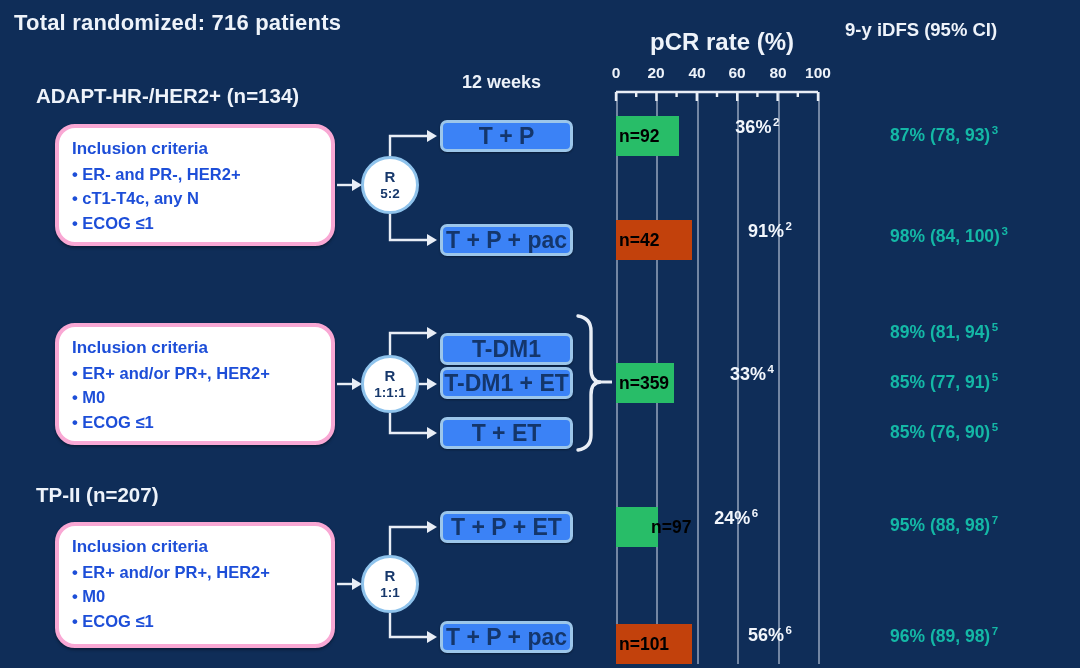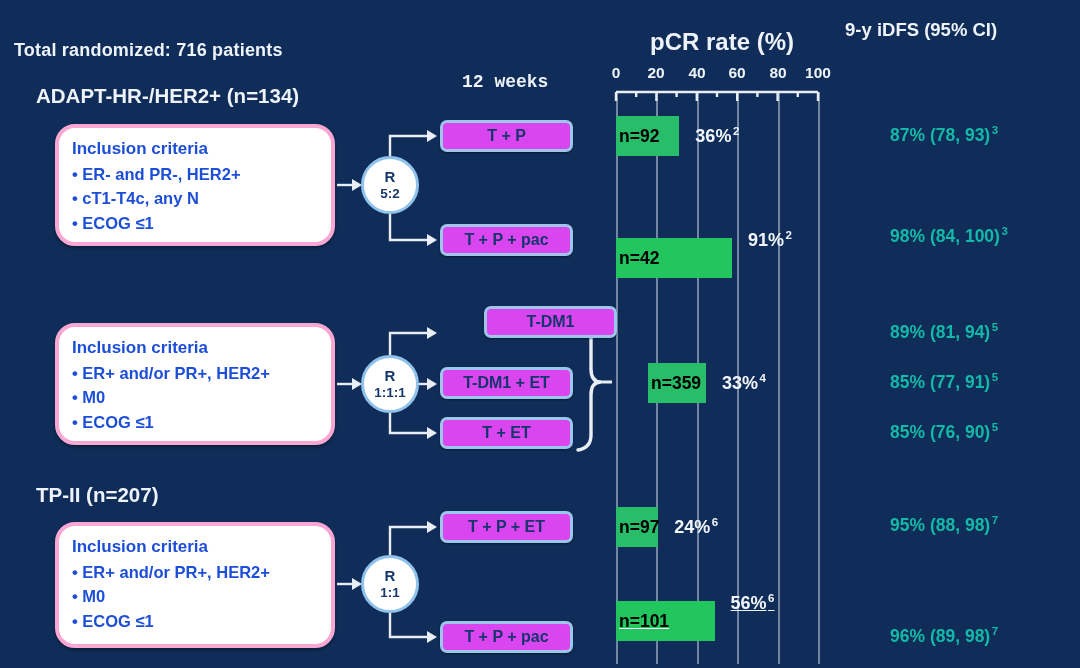--- a/index.html
+++ b/index.html
@@ -3,22 +3,22 @@
 <meta charset="utf-8">
 <style>
   html,body{margin:0;padding:0;background:#0f2d58;}
   .stage{
     position:relative;width:1080px;height:668px;overflow:hidden;
     background:#0f2d58;
     font-family:"Liberation Sans","DejaVu Sans",sans-serif;
     font-weight:bold;color:#eef3fa;
   }
   .abs{position:absolute;white-space:nowrap;}
-  .page-title{left:14px;top:10px;font-size:18px;letter-spacing:.2px;margin-top:30px;}
-  .weeks-label{left:462px;top:72px;font-size:18px;font-family:Liberation Mono, monospace;}
+  .page-title{left:14px;top:10px;font-size:22px;letter-spacing:.2px;}
+  .weeks-label{left:462px;top:72px;font-size:18px;}
   .pcr-header{left:650px;top:28px;font-size:24px;}
   .idfs-header{left:845px;top:19px;font-size:18.5px;}
 
   .trial-heading{font-size:20.5px;left:36px;}
   .th1{top:84px;} .th2{top:284px;} .th3{top:483px;}
 
   .inc-box{
     position:absolute;left:55px;width:280px;box-sizing:border-box;
     background:#ffffff;border:4px solid #f9a8d4;border-radius:20px;
     padding:8px 13px 6px 13px;color:#1d4ed8;
@@ -32,39 +32,39 @@
     position:absolute;left:361px;width:58px;height:58px;box-sizing:border-box;
     background:#ffffff;border:3px solid #8fc3ec;border-radius:50%;
     color:#17386b;text-align:center;display:flex;flex-direction:column;
     align-items:center;justify-content:center;line-height:1.12;
   }
   .r-circle .r{font-size:15px;} .r-circle .ratio{font-size:13.5px;}
   .rc1{top:156px;} .rc2{top:355px;} .rc3{top:555px;}
 
   .arm-box{
     position:absolute;left:440px;width:133px;height:32px;box-sizing:border-box;
-    background:#d946ef;border:3px solid #9cc6ea;border-radius:7px;
-    color:#14366b;font-size:16px;text-align:center;line-height:26px;
+    background:#3b82f6;border:3px solid #9cc6ea;border-radius:7px;
+    color:#14366b;font-size:23px;text-align:center;line-height:26px;
     box-shadow:0 1px 2px rgba(0,0,0,.4);
   }
   .ab-tp{top:120px;} .ab-tppac{top:224px;}
-  .ab-tdm1{top:306px;margin-left:44px;} .ab-tdm1et{top:367px;} .ab-tet{top:417px;}
+  .ab-tdm1{top:333px;} .ab-tdm1et{top:367px;} .ab-tet{top:417px;}
   .ab-tpet{top:511px;} .ab-tppac2{top:621px;}
 
   .gridline{position:absolute;top:92px;height:572px;width:1.5px;background:rgba(215,224,238,.5);}
   .tick-label{position:absolute;top:64px;font-size:15.5px;transform:translateX(-50%);}
 
   .plot{position:absolute;left:616px;top:0;width:202px;height:668px;}
-  .bar-row{position:absolute;left:0;height:40px;display:flex;align-items:center;width:176px;}
+  .bar-row{position:absolute;left:0;height:40px;display:flex;width:176px;gap:40px;}
   .bar{height:40px;display:flex;align-items:center;box-sizing:border-box;}
   .bar-green{background:#28bd68;}
-  .bar-orange{background:#22c55e;margin-top:36px;}
+  .bar-orange{background:#c2410c;}
   .bar .n-label{color:#000;font-size:17.5px;padding-left:3px;white-space:nowrap;}
   .pct-label{margin-left:16px;font-size:18px;color:#f2f6fc;white-space:nowrap;}
-  .br1{top:116px;} .br2{top:220px;} .br3{top:363px;padding-left:32px;} .br4{top:507px;} .br5{top:583px;text-decoration:underline;}
+  .br1{top:116px;} .br2{top:220px;} .br3{top:363px;} .br4{top:507px;} .br5{top:624px;}
 
   .idfs-value{position:absolute;left:890px;font-size:17.5px;color:#14b8a6;white-space:nowrap;}
   .iv1{top:124px;} .iv2{top:225px;} .iv3{top:321px;} .iv4{top:371px;} .iv5{top:421px;}
   .iv6{top:514px;} .iv7{top:625px;}
 
   .sup{font-size:11.5px;vertical-align:7px;margin-left:1.5px;}
   .overlay{position:absolute;left:0;top:0;z-index:2;}
   .content{z-index:3;}
 </style>
 </head>
@@ -204,21 +204,21 @@
       </div>
       <div class="pct-label"><span>91%</span><span class="sup">2</span></div>
     </div>
     <div class="bar-row br3">
       <div class="bar bar-green" style="width: 33%;">
         <span class="n-label">n=359</span>
       </div>
       <div class="pct-label"><span>33%</span><span class="sup">4</span></div>
     </div>
     <div class="bar-row br4">
-      <div class="bar bar-green" style="width: 24%;">
+      <div class="bar bar-green" style="width: 24%; padding-left: 32px;">
         <span class="n-label">n=97</span>
       </div>
       <div class="pct-label"><span>24%</span><span class="sup">6</span></div>
     </div>
     <div class="bar-row br5">
       <div class="bar bar-orange" style="width: 56%;">
         <span class="n-label">n=101</span>
       </div>
       <div class="pct-label"><span>56%</span><span class="sup">6</span></div>
     </div>

